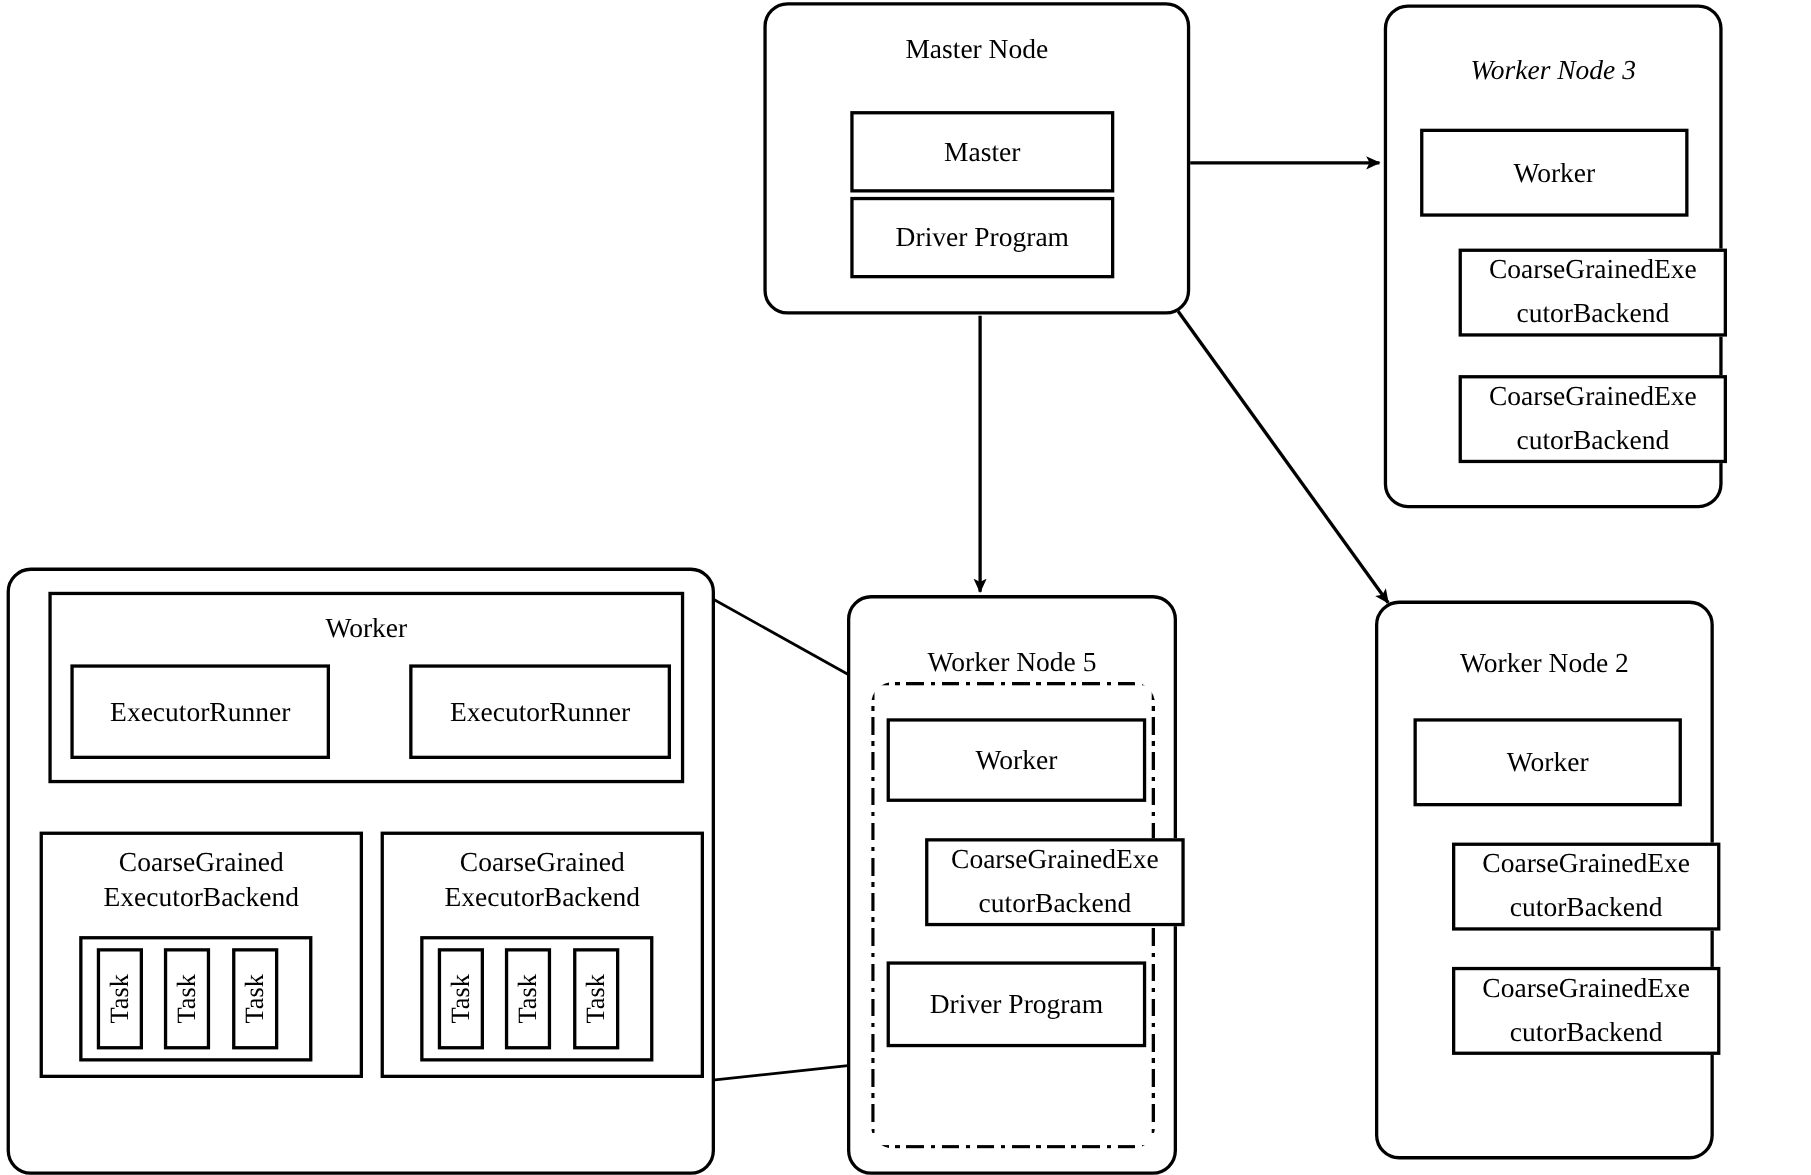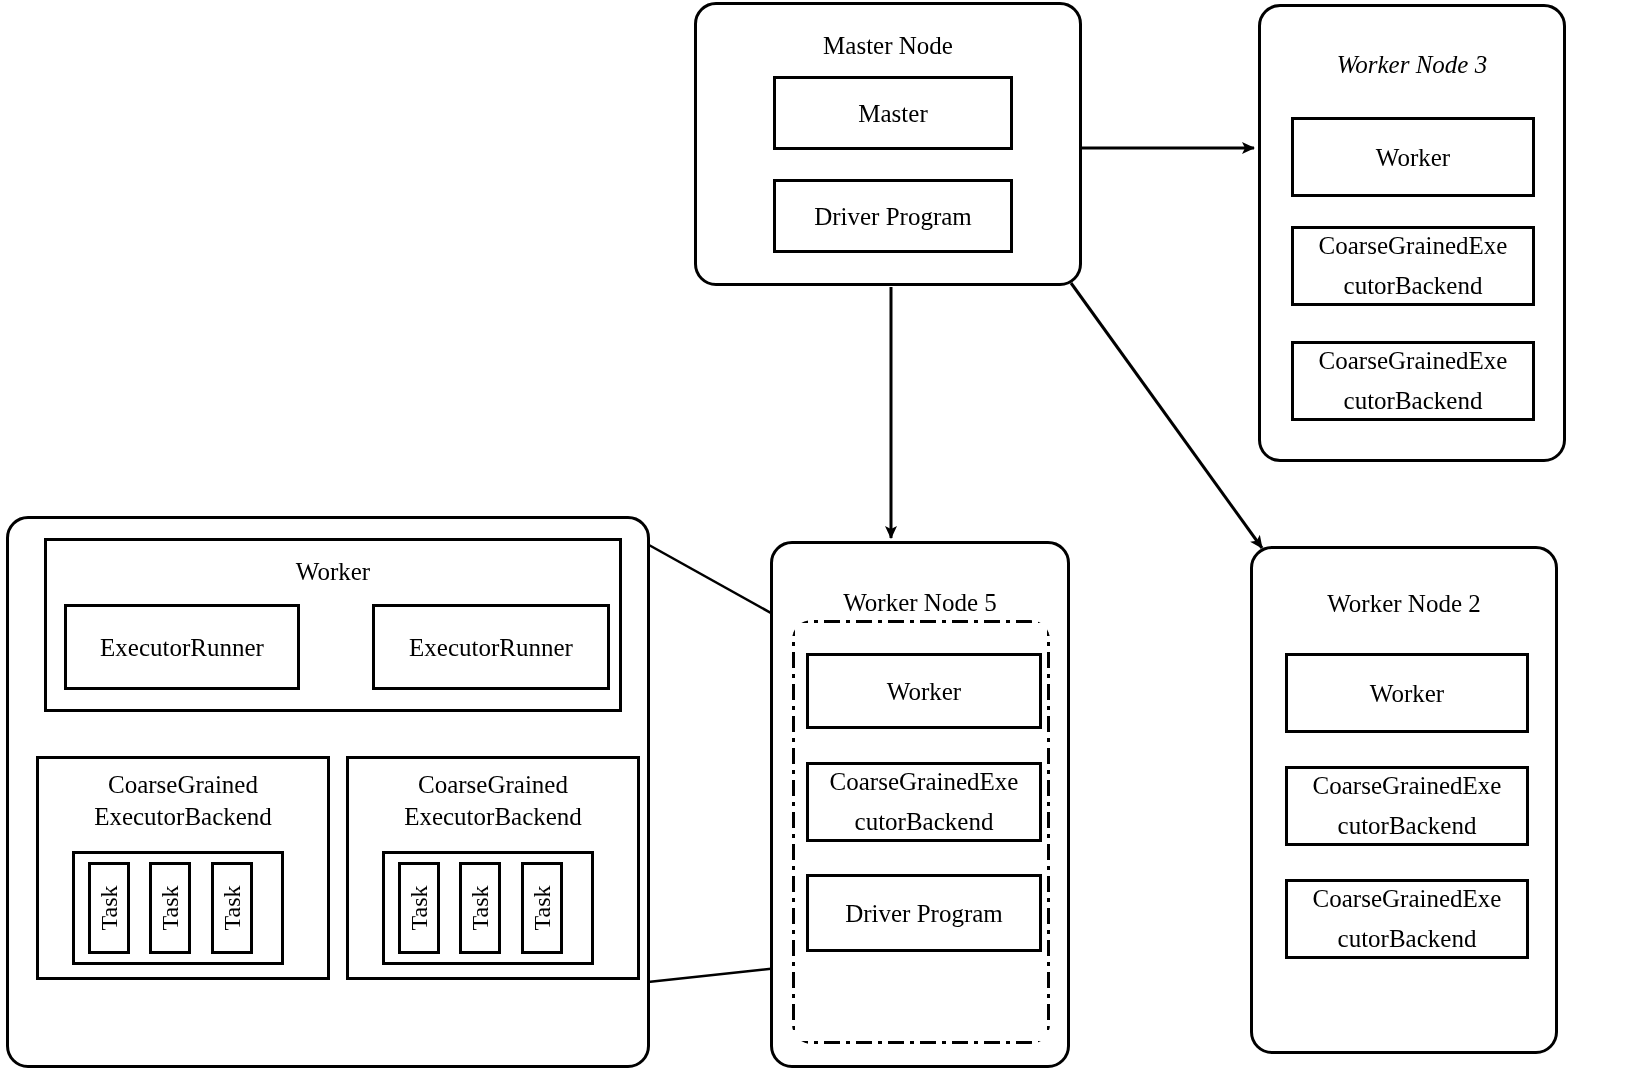--- a/index.html
+++ b/index.html
@@ -31,21 +31,21 @@
     border:3px solid #000;
     background:#fff;
     display:flex;
     align-items:center;
     justify-content:center;
     text-align:center;
     font-size:25px;
     line-height:31px;
   }
   .box .lbl{display:block;padding:0 4px;}
-  .two-line{line-height:40px;}
+  .two-line{line-height:40px;margin-left:35px;}
 
   
   .dashdot{
     position:absolute;
     box-sizing:border-box;
     border:3px dashed #000;
     border-radius:20px;
     background:transparent;
   }
   .dashdot-real{
@@ -110,21 +110,21 @@
     <line x1="182" y1="690" x2="182" y2="759" stroke="#000" stroke-width="3" marker-end="url(#ah)"></line>
 
     <line x1="493" y1="690" x2="493" y2="759" stroke="#000" stroke-width="3" marker-end="url(#ah)"></line>
 
     <line x1="640" y1="540" x2="796" y2="627" stroke="#000" stroke-width="2.5"></line>
     <line x1="648" y1="982" x2="796" y2="966" stroke="#000" stroke-width="2.5"></line>
   </svg>
 
   <div class="node" style="left:694px;top:2px;width:388px;height:284px;">
     <div class="node-title" style="top:26px;">Master Node</div>
-    <div class="box" style="left:76px;top:71px;width:240px;height:74px;">
+    <div class="box" style="left:76px;top:96px;width:240px;height:74px;">
       <span class="lbl">Master</span>
     </div>
     <div class="box" style="left:76px;top:174px;width:240px;height:74px;">
       <span class="lbl">Driver Program</span>
     </div>
   </div>
 
   <div class="node" style="left:1258px;top:4px;width:308px;height:458px;">
     <div class="node-title" style="top:43px;font-style:italic;">Worker Node 3</div>
     <div class="box" style="left:30px;top:110px;width:244px;height:80px;">

